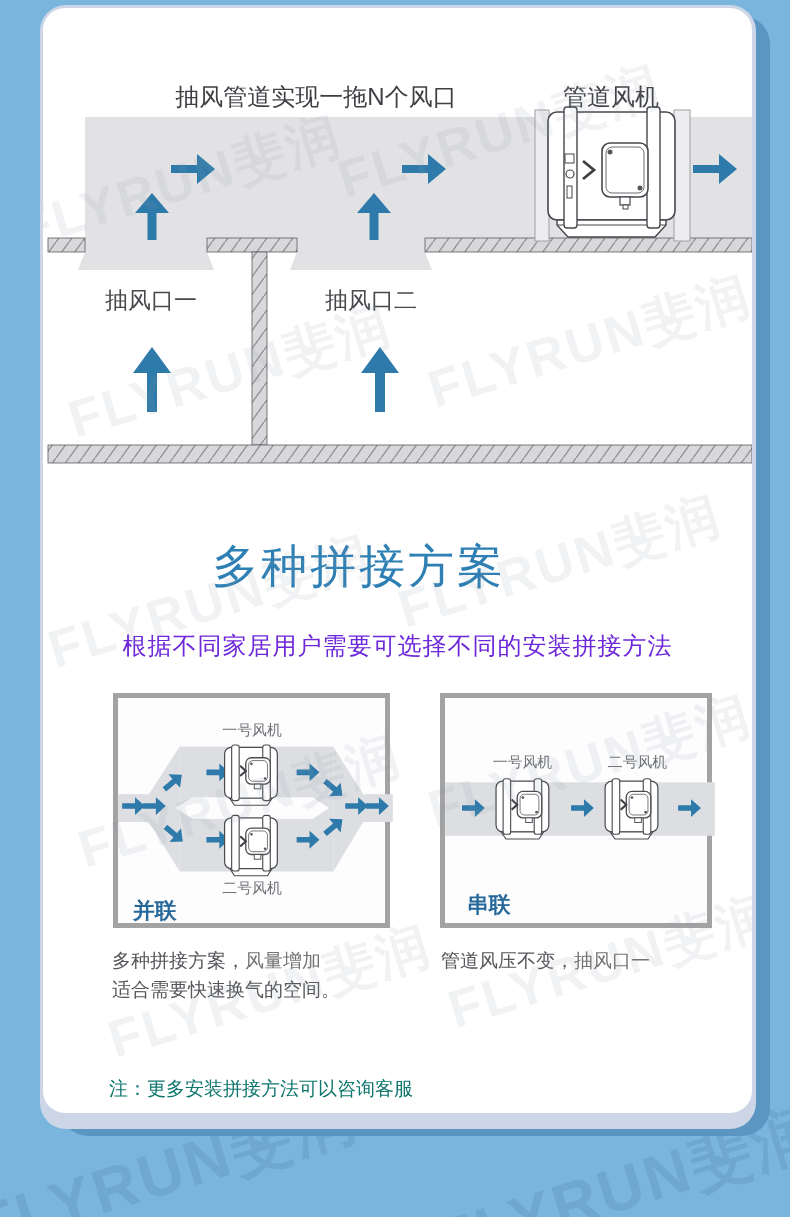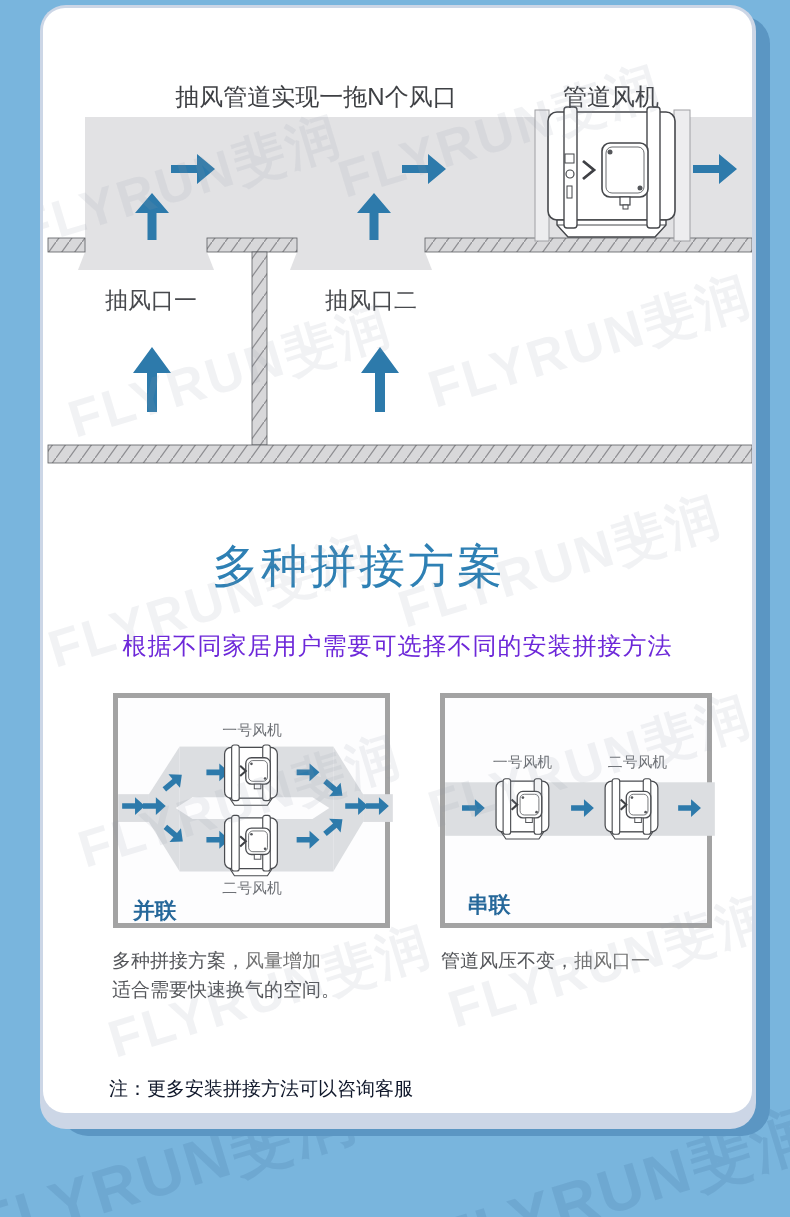--- a/index.html
+++ b/index.html
@@ -41,21 +41,21 @@
   }
   .panel-parallel{left:70px;width:277px;height:235px;}
   .panel-serial{left:397px;width:272px;height:235px;}
   .desc{position:absolute;top:938px;width:260px;font-size:19px;color:#54565a;line-height:29px;}
   .desc-left{left:69px;}
   .desc-right{left:398px;}
   .desc p{margin:0;}
   .hl{color:#737373;}
   .note{
     position:absolute;left:66px;top:1068px;width:600px;
-    font-size:19px;color:#0f172a;
+    font-size:19px;color:#0f766e;
   }
   svg text{font-family:"Liberation Sans","DejaVu Sans",sans-serif;}
 </style>
 </head>
 <body>
 
 <div class="watermark wm-bg" style="left:-30px;top:1130px;">FLYRUN斐润</div>
 <div class="watermark wm-bg" style="left:430px;top:1145px;">FLYRUN斐润</div>
 
 <div class="card-shadow"></div>

